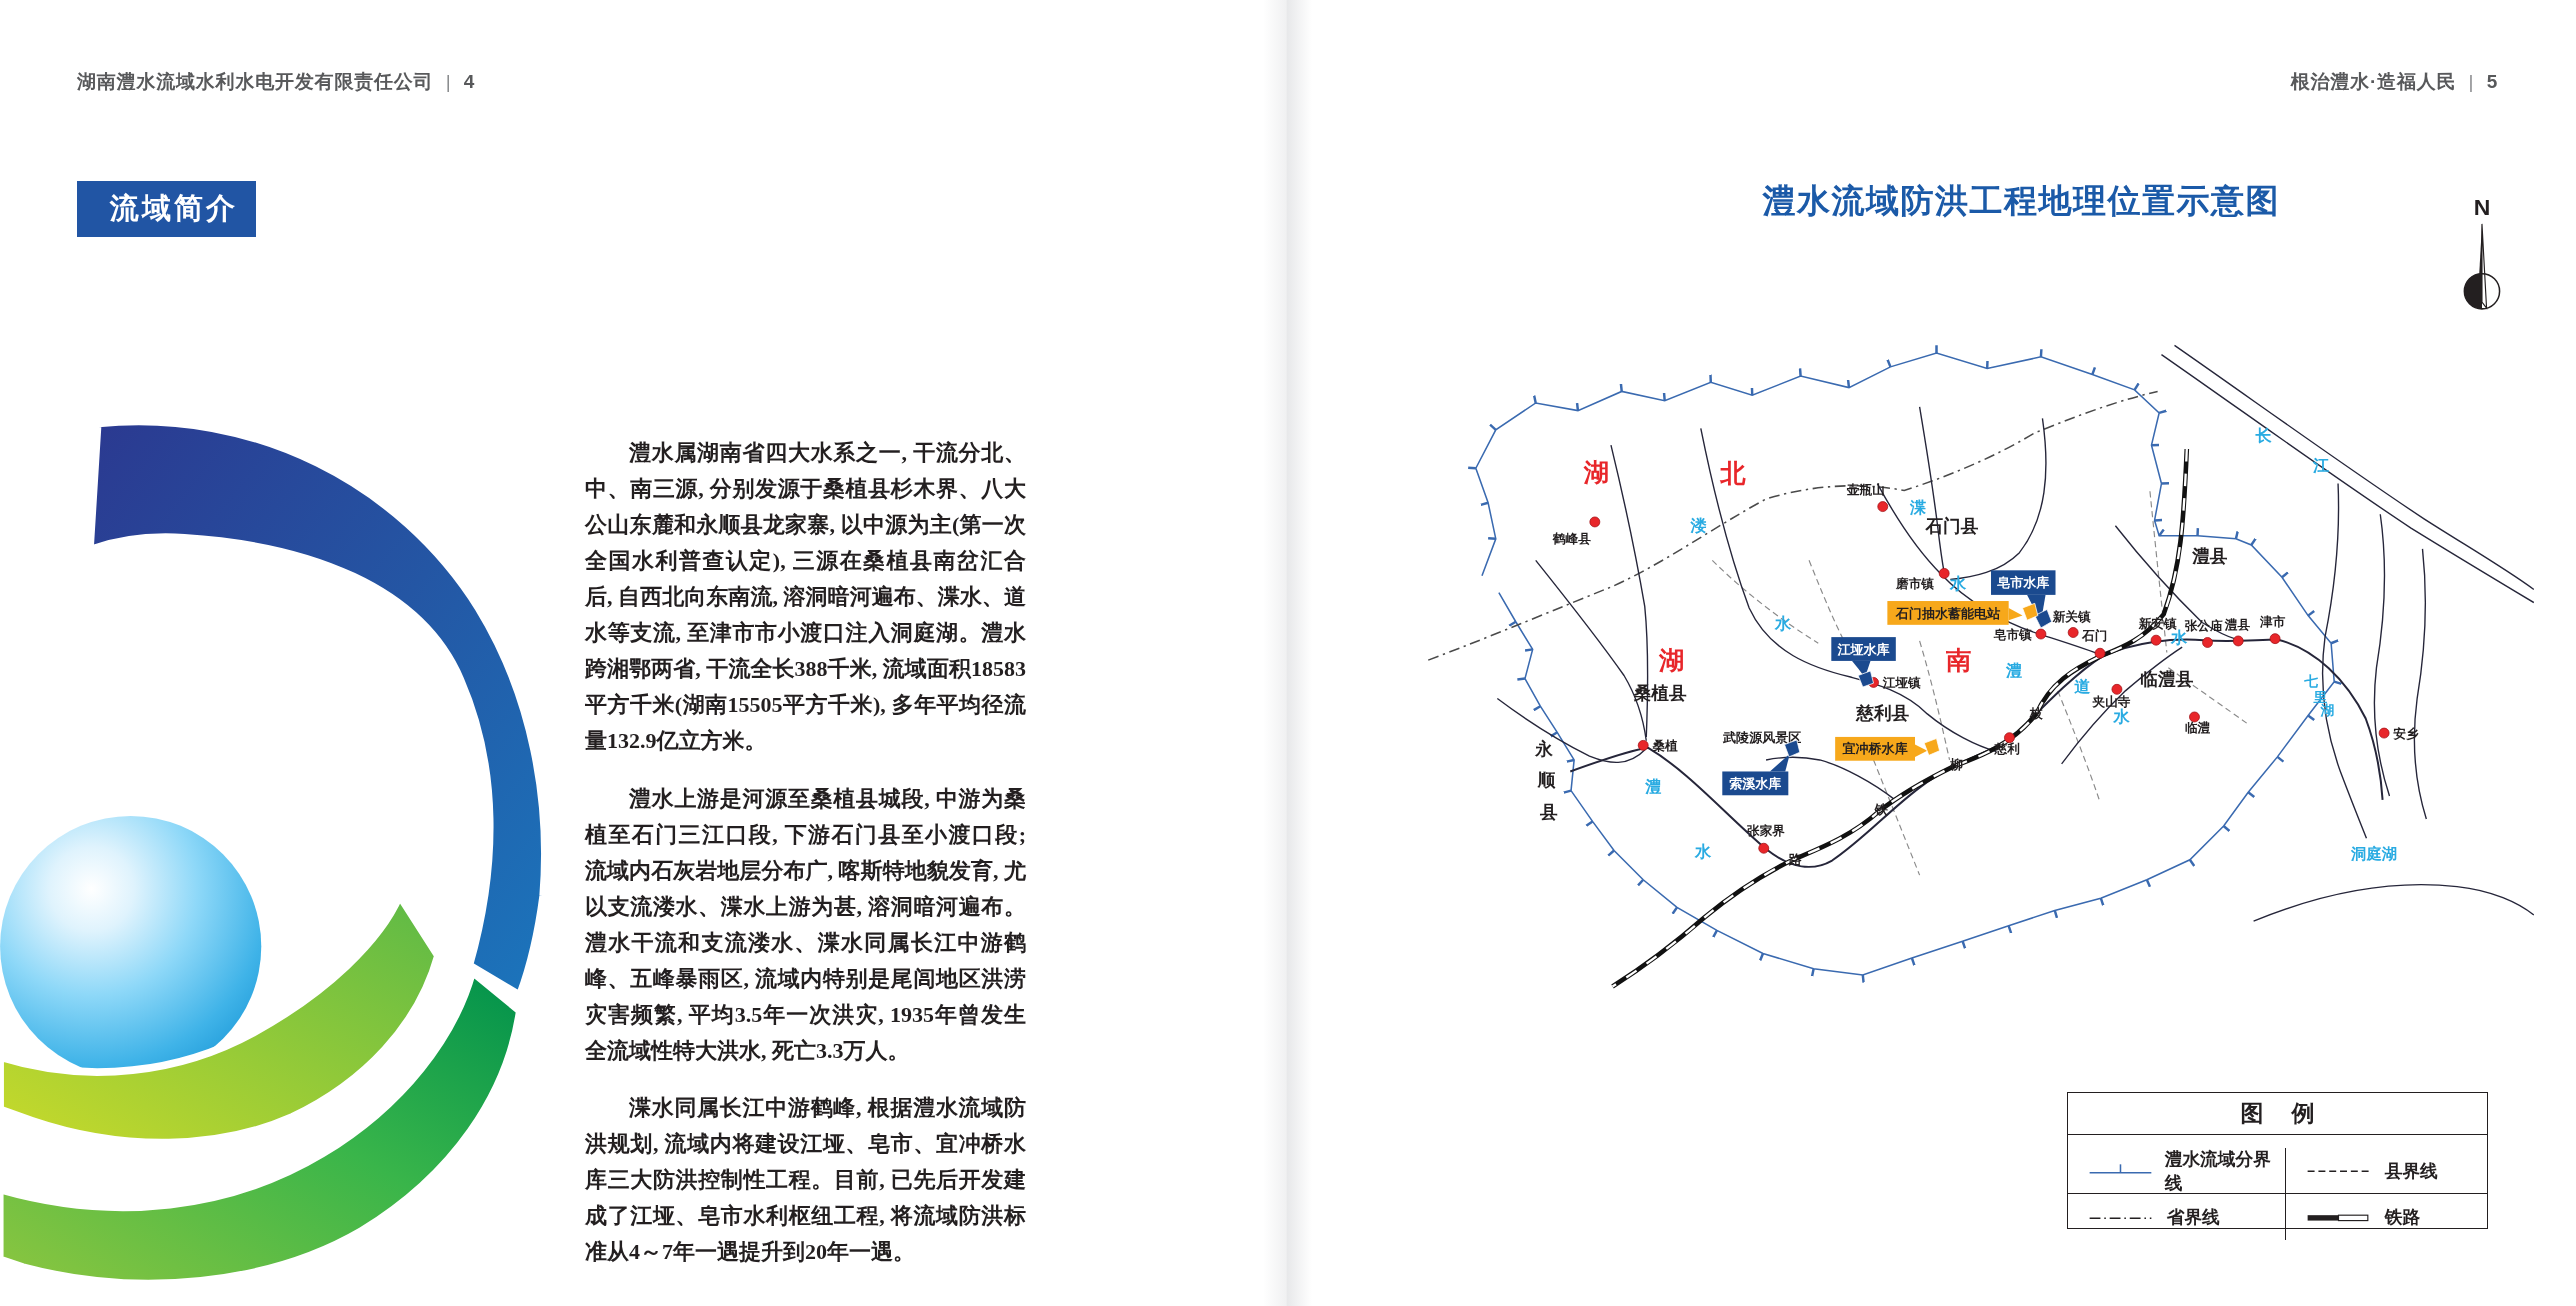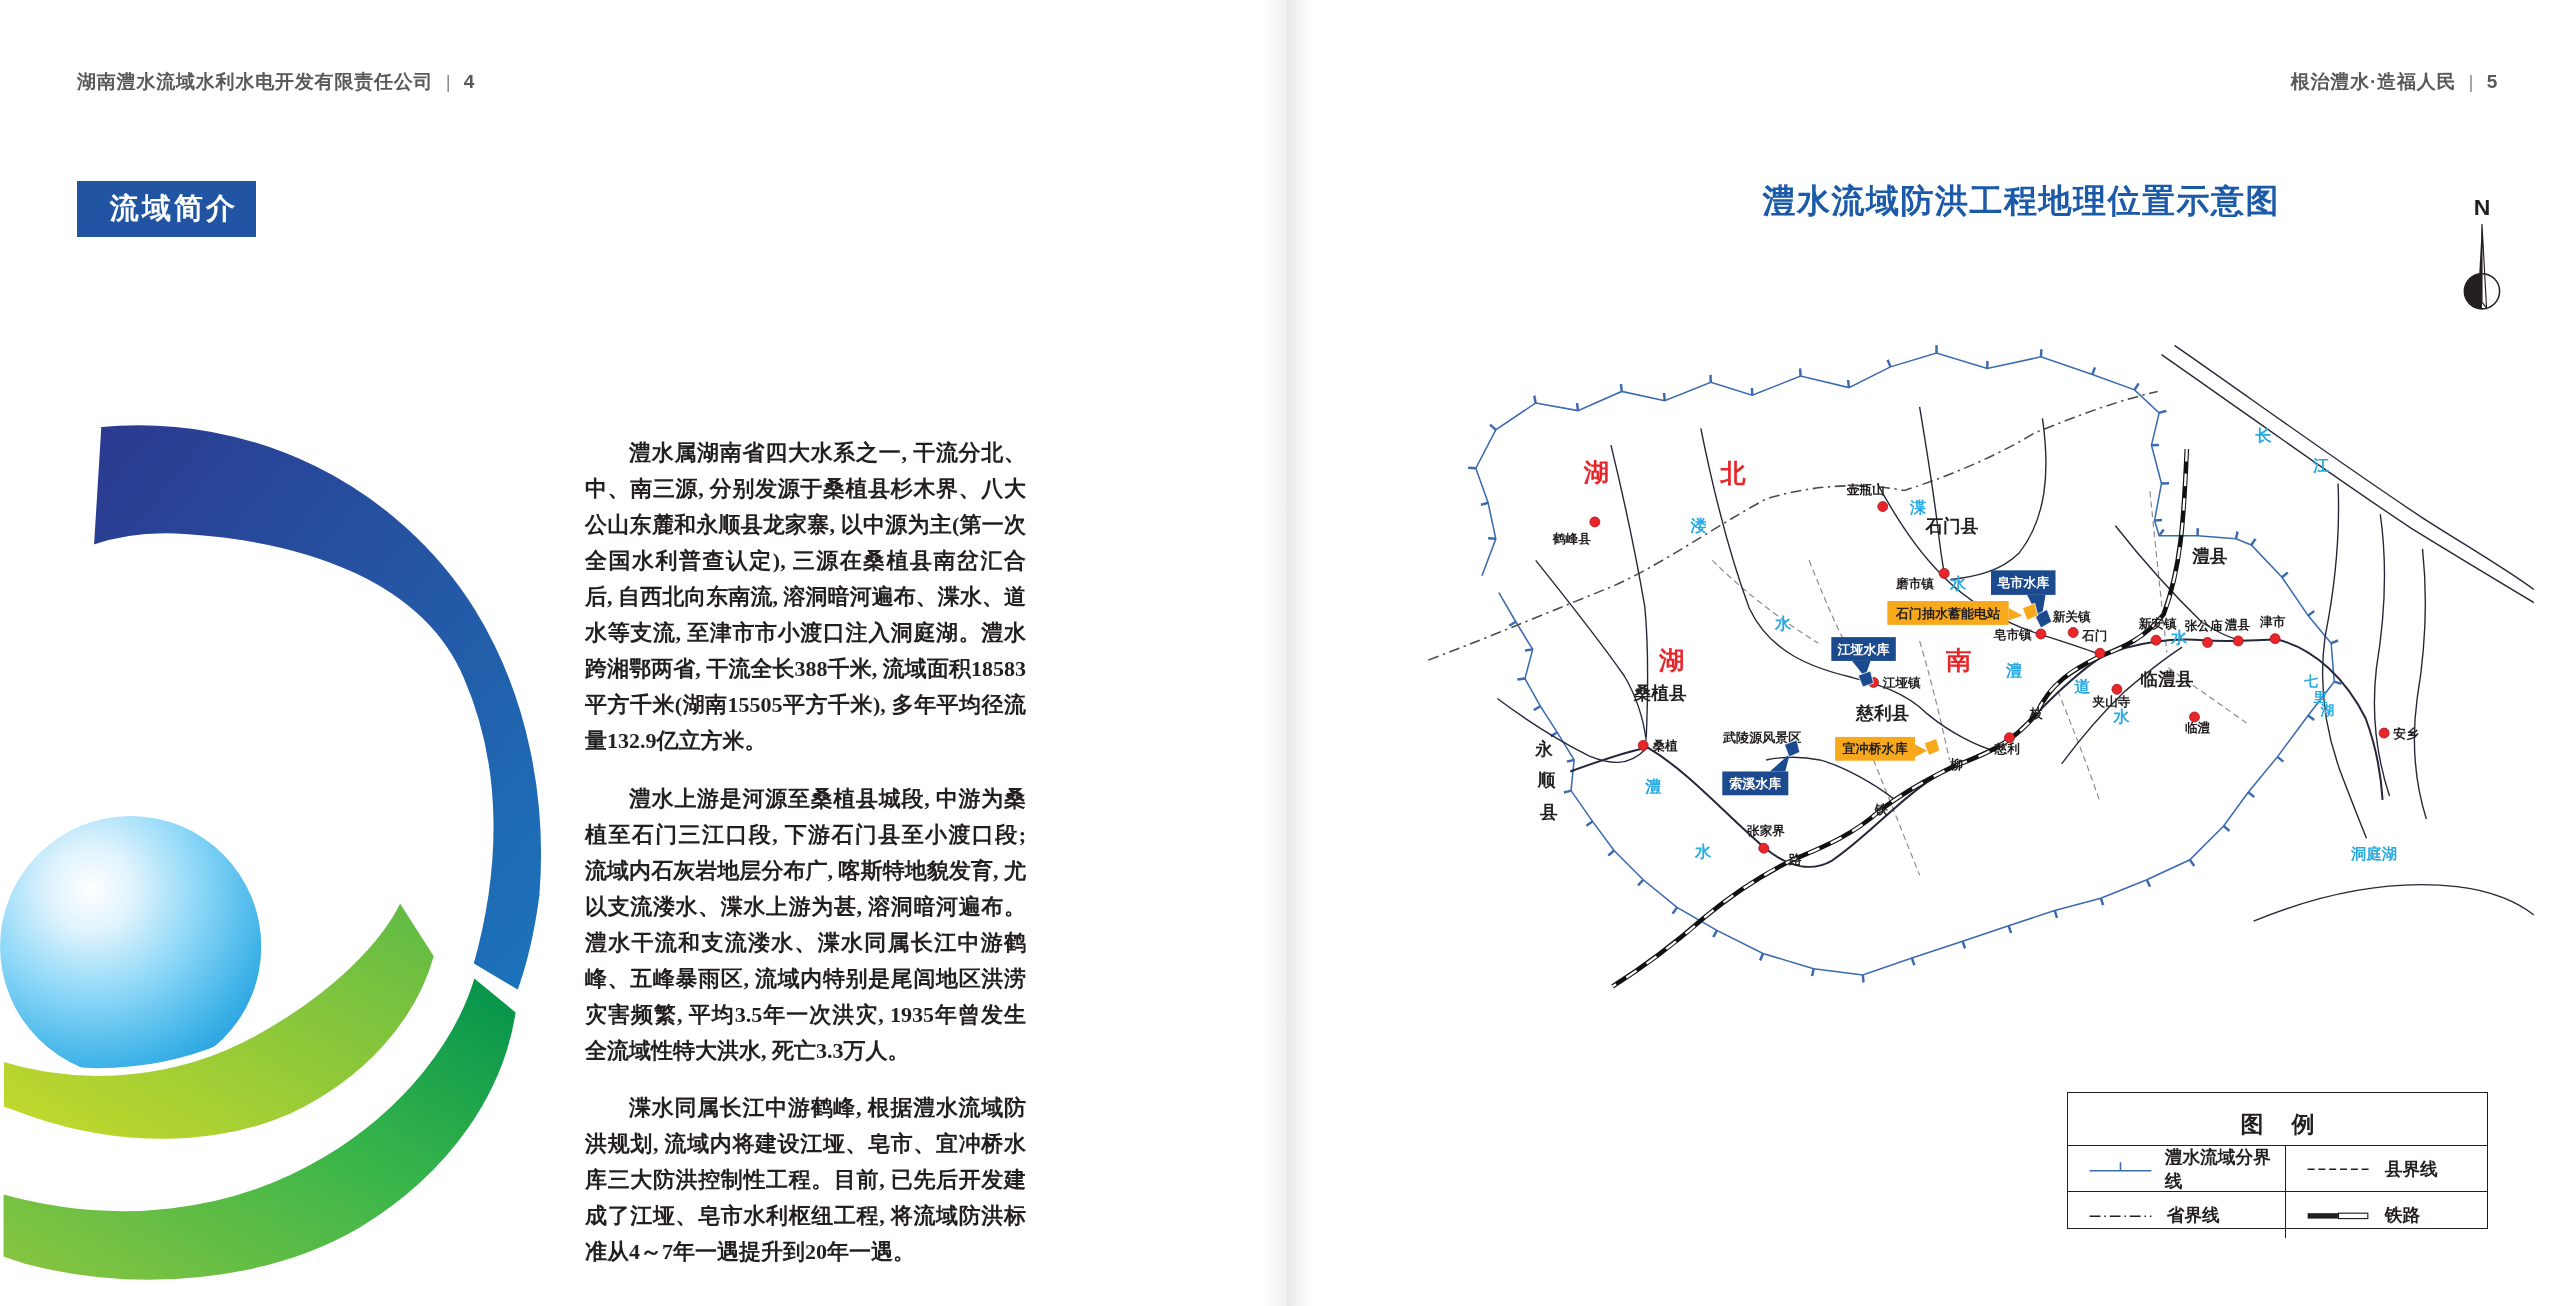--- a/index.html
+++ b/index.html
@@ -29,22 +29,22 @@
   .riv{font:700 21px "Liberation Sans",sans-serif;fill:#29abe2;}
   .rail{font:700 17px "Liberation Sans",sans-serif;fill:#231f20;}
   .scenic{font:700 17px "Liberation Sans",sans-serif;fill:#231f20;}
   .co-blue{font:700 17px "Liberation Sans",sans-serif;fill:#ffffff;}
   .co-orange{font:700 17px "Liberation Sans",sans-serif;fill:#231f20;}
   .dot{fill:#e8262a;stroke:#a31218;stroke-width:1;}
   
   #legend{position:absolute;left:2067px;top:1092px;width:421px;height:137px;border:1.5px solid #231f20;
        box-sizing:border-box;background:#fff;color:#231f20;}
   #legend-title{height:41px;border-bottom:1.5px solid #231f20;display:flex;align-items:center;justify-content:center;
-       font:700 23px "Liberation Sans",sans-serif;letter-spacing:10.7px;text-indent:10.7px;margin-top:11px;}
-  #legend-grid{display:grid;grid-template-columns:218px 1fr;grid-template-rows:46px 46px;}
+       font:700 23px "Liberation Sans",sans-serif;letter-spacing:10.7px;text-indent:10.7px;}
+  #legend-grid{display:grid;grid-template-columns:218px 1fr;grid-template-rows:46px 46px;margin-top:13px;}
   .lg-cell{display:flex;align-items:center;gap:10.7px;padding-left:17px;box-sizing:border-box;
        font:700 17.7px "Liberation Sans",sans-serif;}
   .lg-cell.bR{border-right:1.5px solid #231f20;}
   .lg-cell.bB{border-bottom:1.5px solid #231f20;}
 </style>
 </head>
 <body>
 
 <div class="hdr" id="hdr-left"><span>湖南澧水流域水利水电开发有限责任公司</span><span class="sep">|</span><span>4</span></div>
 <div class="hdr" id="hdr-right"><span>根治澧水·造福人民</span><span class="sep">|</span><span>5</span></div>

